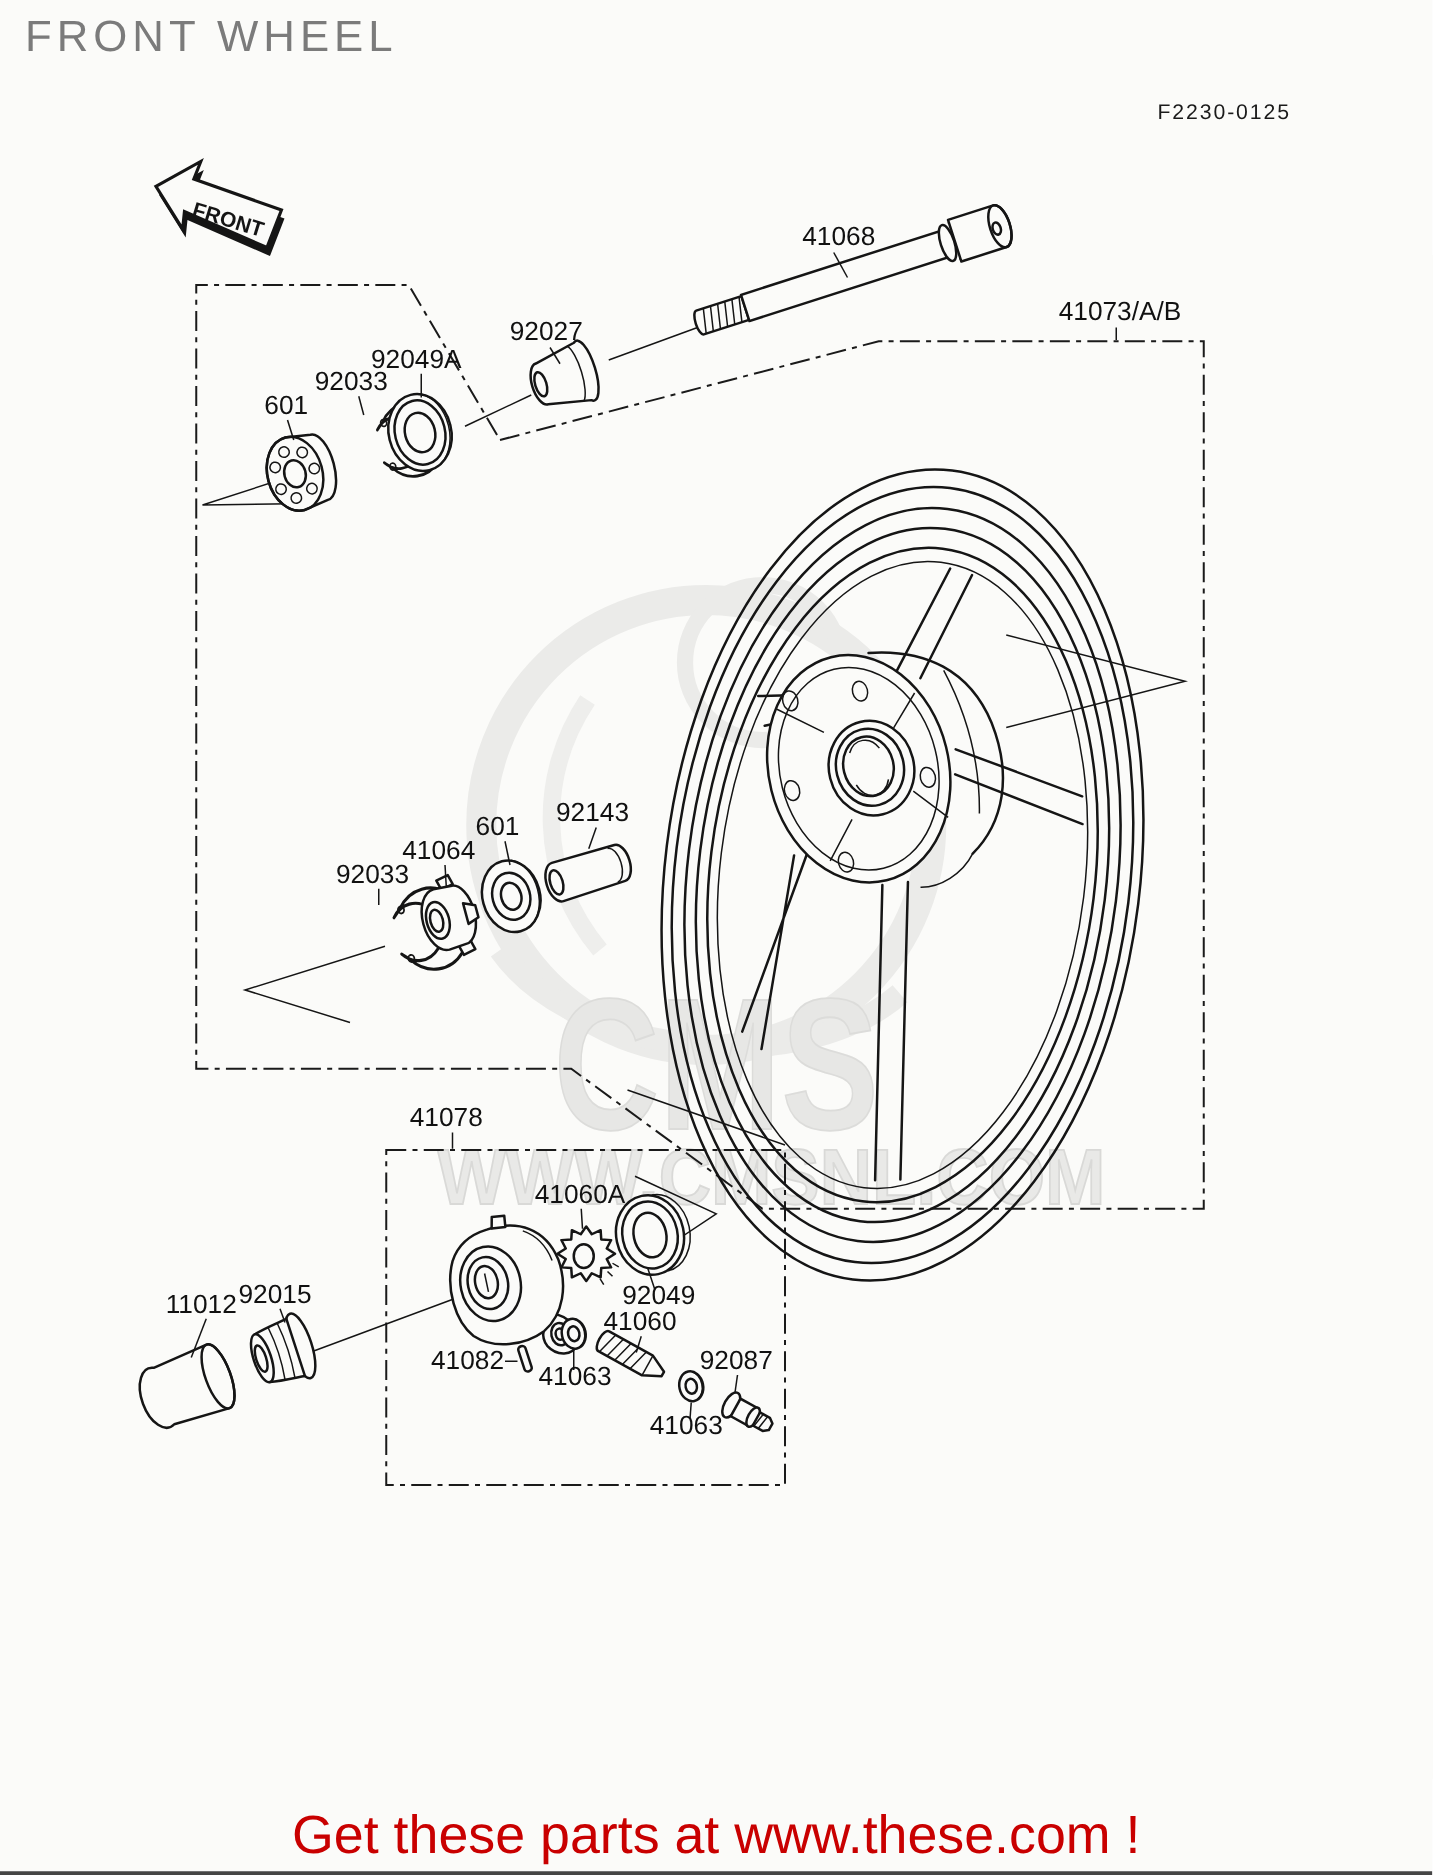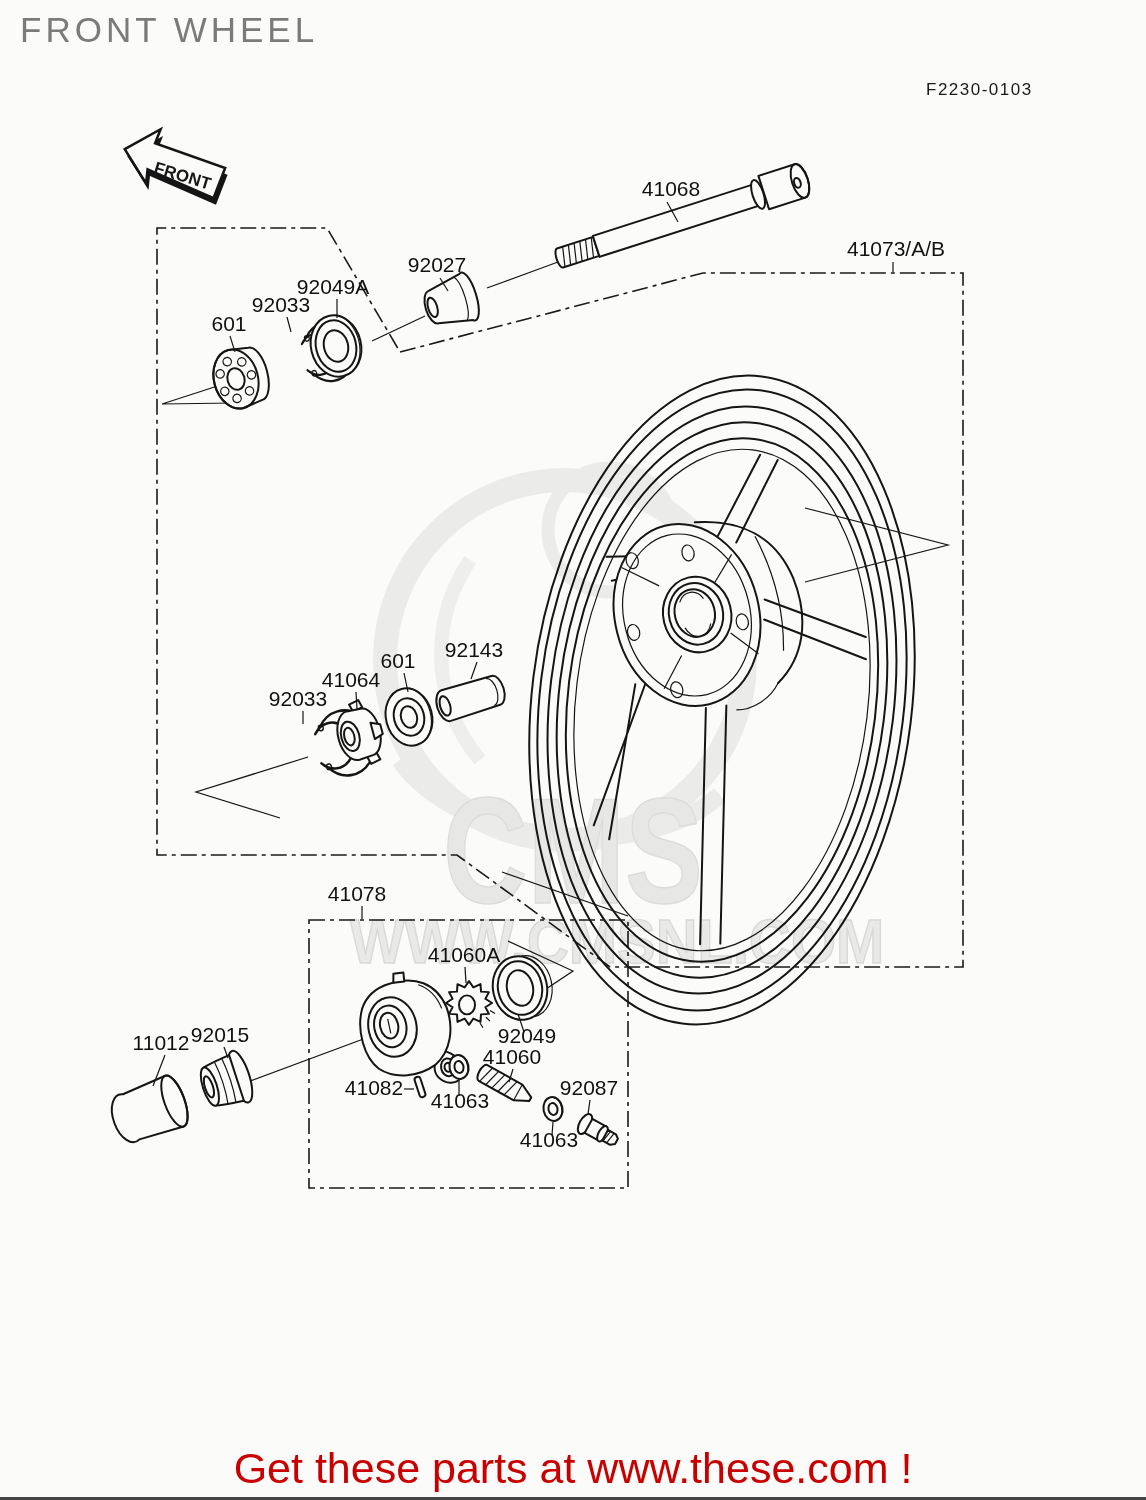--- a/index.html
+++ b/index.html
@@ -19,21 +19,21 @@
   .wpart{stroke:#151515;fill:#fbfbf9;stroke-width:2;stroke-linecap:round;stroke-linejoin:round;}
   .thin{stroke:#151515;fill:none;stroke-width:1.2;}
   .chain{stroke:#1a1a1a;fill:none;stroke-width:1.6;stroke-dasharray:16 5 4 5;}
 </style>
 </head>
 <body>
 
 <div class="page">
 
   <div class="page-title">FRONT WHEEL</div>
-  <div class="fiche-code">F2230-0103</div>
+  <div class="fiche-code">F2230-0125</div>
 
   <svg width="1146" height="1500" viewBox="0 0 1146 1500">
 
     <g>
       <circle cx="565" cy="660" r="180" stroke="#ebebe9" stroke-width="24" fill="none"></circle>
       <circle cx="610" cy="530" r="62" stroke="#ebebe9" stroke-width="13" fill="none"></circle>
       <path d="M400,760 C460,845 640,865 720,795" stroke="#ebebe9" stroke-width="18" fill="none"></path>
       <path d="M470,560 C430,620 430,700 480,760" stroke="#eeeeec" stroke-width="14" fill="none"></path>
       <text class="wm-big" x="443" y="903" font-size="150" fill="#e7e7e5" stroke="#dcdcda" stroke-width="1.5" transform="translate(443,903) scale(0.78,1) translate(-443,-903)">CMS</text>
       <text class="wm-big" x="350" y="963" font-size="63" fill="#e9e9e7" stroke="#d9d9d7" stroke-width="1.5" transform="translate(350,963) scale(0.92,1) translate(-350,-963)">WWW.CMSNL.COM</text>

